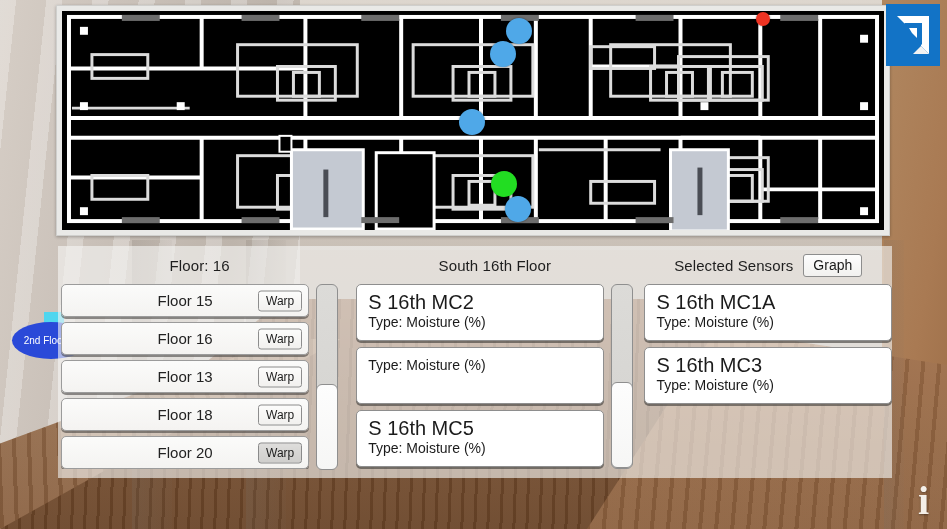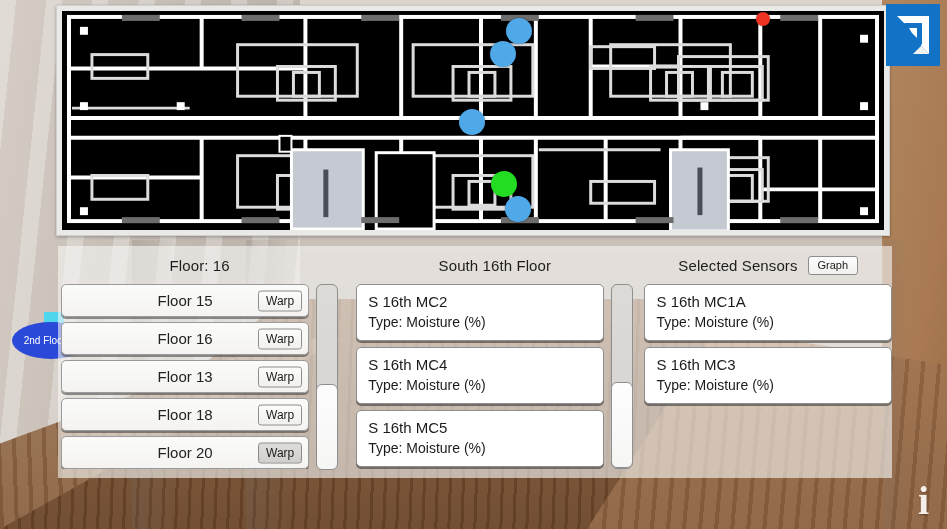--- a/index.html
+++ b/index.html
@@ -148,21 +148,21 @@
     align-items: center;
     justify-content: center;
     gap: 10px;
     font-size: 15px;
     color: #1e1e1e;
   }
   .col-head .title { letter-spacing: .1px; }
 
   .graph-btn {
     font-family: "Liberation Sans", sans-serif;
-    font-size: 11px;
+    font-size: 14px;
     color: #1a1a1a;
     background: linear-gradient(180deg,#fdfdfd,#f2f1ef);
     border: 1px solid #8d8d8d;
     border-radius: 3px;
     padding: 2px 9px 3px;
     cursor: pointer;
   }
 
   .list-wrap {
     position: relative;
@@ -217,21 +217,21 @@
     height: 57px;
     margin-bottom: 6px;
     background: #ffffff;
     border: 1px solid #8e8e8e;
     border-radius: 5px;
     box-shadow: 0 2px 0 rgba(58,56,54,0.6);
     padding: 7px 0 0 11px;
     cursor: pointer;
   }
   .sensor-card .sname {
-    font-size: 15px; color: #1b1b1b; line-height: 20px;
+    font-size: 20px; color: #1b1b1b; line-height: 20px;
   }
   .sensor-card .stype {
     font-size: 14px; color: #1b1b1b; line-height: 20px;
   }
 
   
   .sbar {
     width: 22px;
     margin-left: 7px;
     height: 100%;
@@ -466,21 +466,20 @@
         <div class="col-head">
           <span class="title">South 16th Floor</span>
         </div>
         <div class="list-wrap">
           <div class="list" id="sensors-list">
               <div class="sensor-card">
                 <div class="sname">S 16th MC2</div>
                 <div class="stype">Type: Moisture (%)</div>
               </div>
               <div class="sensor-card">
-                <div class="sname">S 16th MC4</div>
                 <div class="stype">Type: Moisture (%)</div>
               </div>
               <div class="sensor-card">
                 <div class="sname">S 16th MC5</div>
                 <div class="stype">Type: Moisture (%)</div>
               </div>
             </div>
           <div class="sbar" id="sensors-sbar">
             <div class="thumb" style="top: 53%; height: 47%;"></div>
           </div>

